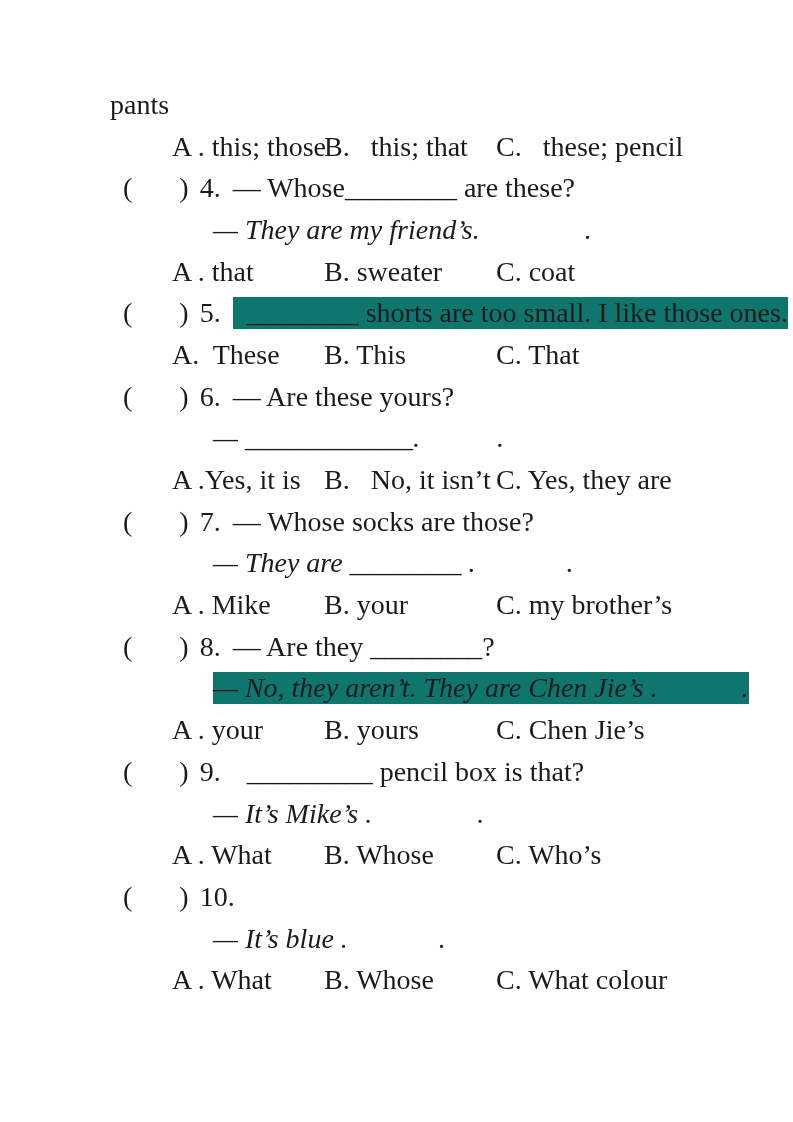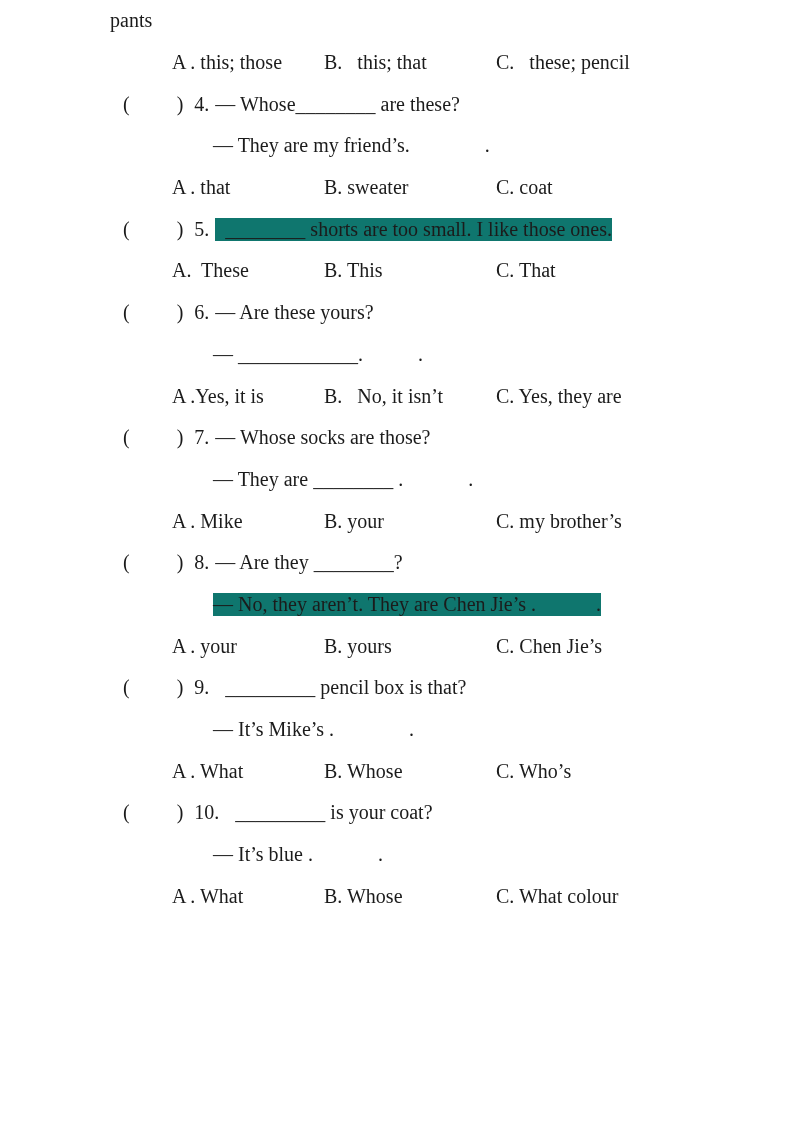--- a/index.html
+++ b/index.html
@@ -2,38 +2,39 @@
 <html><head>
 <meta charset="utf-8">
 <style>
   html, body { margin: 0; padding: 0; background: #ffffff; }
   .page {
     position: relative;
     width: 793px;
     height: 1122px;
     background: #ffffff;
     box-sizing: border-box;
+    padding-top: 84px;
     overflow: hidden;
     font-family: "Liberation Serif", "DejaVu Serif", serif;
-    font-size: 20px;
+    font-size: 28px;
     color: #1b1b1b;
   }
   .line {
     height: 41.7px;
     display: flex;
     align-items: center;
     white-space: pre;
   }
   .frag-line   { padding-left: 110px; }
   .o-line      { padding-left: 172px; }
   .q-line      { padding-left: 123px; }
-  .r-line      { padding-left: 213px; }
+  .r-line      { padding-left: 213px; font-style: italic; }
   .paren-gap   { display: inline-block; width: 47px; }
   .qnum        { margin-left: 11px; }
-  .qtext       { margin-left: 6px; }
+  .qtext       { margin-left: 12px; }
   .opt-a       { display: inline-block; width: 152px; }
   .opt-b       { display: inline-block; width: 172px; }
   .opt-c       { display: inline-block; }
   .tint        { background: #0f766e; }
 </style>
 </head>
 <body>
 
 <div class="page">
 
@@ -138,21 +139,20 @@
     <span class="opt-a">A . What</span>
     <span class="opt-b">B. Whose</span>
     <span class="opt-c">C. Who’s</span>
   </div>
 
   <div class="line q-line">
     <span class="paren">(</span>
     <span class="paren-gap"></span>
     <span class="paren">)</span>
     <span class="qnum">10.</span>
-    <span class="qtext">  _________ is your coat?</span>
   </div>
   <div class="line r-line">
     <span>— It’s blue .             .</span>
   </div>
   <div class="line o-line">
     <span class="opt-a">A . What</span>
     <span class="opt-b">B. Whose</span>
     <span class="opt-c">C. What colour</span>
   </div>
 

